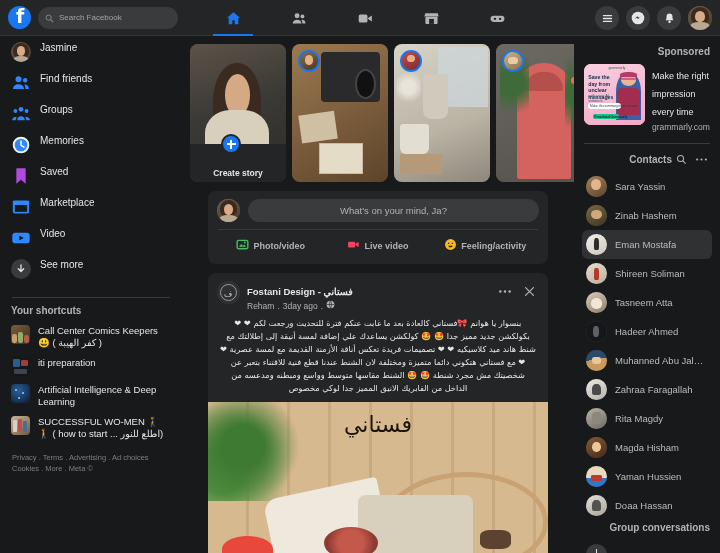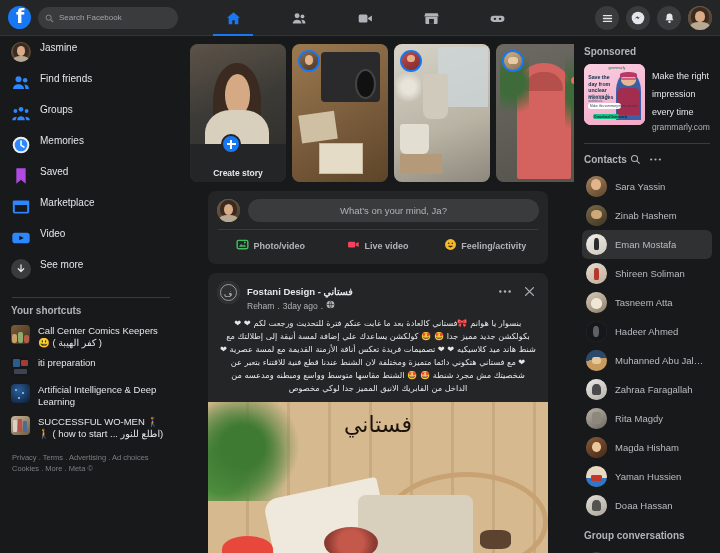--- a/index.html
+++ b/index.html
@@ -222,21 +222,21 @@
     width: 100%; height: 160px; position: relative; overflow: hidden;
   }
 
   
   .rail {
     position: absolute; left: 574px; top: 36px; width: 146px; height: 517px;
     padding: 8px 8px 0 8px; overflow: hidden;
   }
   .rail-head {
     font-size: 10px; font-weight: bold; color: #b0b3b8;
-    display: flex; align-items: center; justify-content: flex-start;
+    display: flex; align-items: center; justify-content: flex-end;
     padding: 2px 2px 4px 2px;
   }
   .rail-head .acts { display: flex; gap: 2px; }
   .rh-btn {
     width: 18px; height: 18px; border-radius: 50%; cursor: pointer;
     display: flex; align-items: center; justify-content: center;
   }
   .ad {
     display: flex; gap: 7px; padding: 3px 2px; cursor: pointer;
     border-radius: 6px;
@@ -799,20 +799,20 @@
     </div>
     <div class="contact">
       <span class="c-av">
         <span style="position:absolute;inset:0;background:linear-gradient(150deg,#e4e1da,#a9a49b)"></span>
         <span style="position:absolute;left:30%;top:24%;width:40%;height:52%;background:#52524f;border-radius:45% 45% 25% 25%"></span>
       </span>
       <span class="c-name">Doaa Hassan</span>
     </div>
   </div>
 
-  <div class="rail-head" style="margin-top:8px">
+  <div class="rail-head" style="margin-top:0">
     <span>Group conversations</span>
   </div>
   <div class="create-group">
     <span class="cg-plus"></span>
 
   </div>
 </div>
 
 </body></html>

